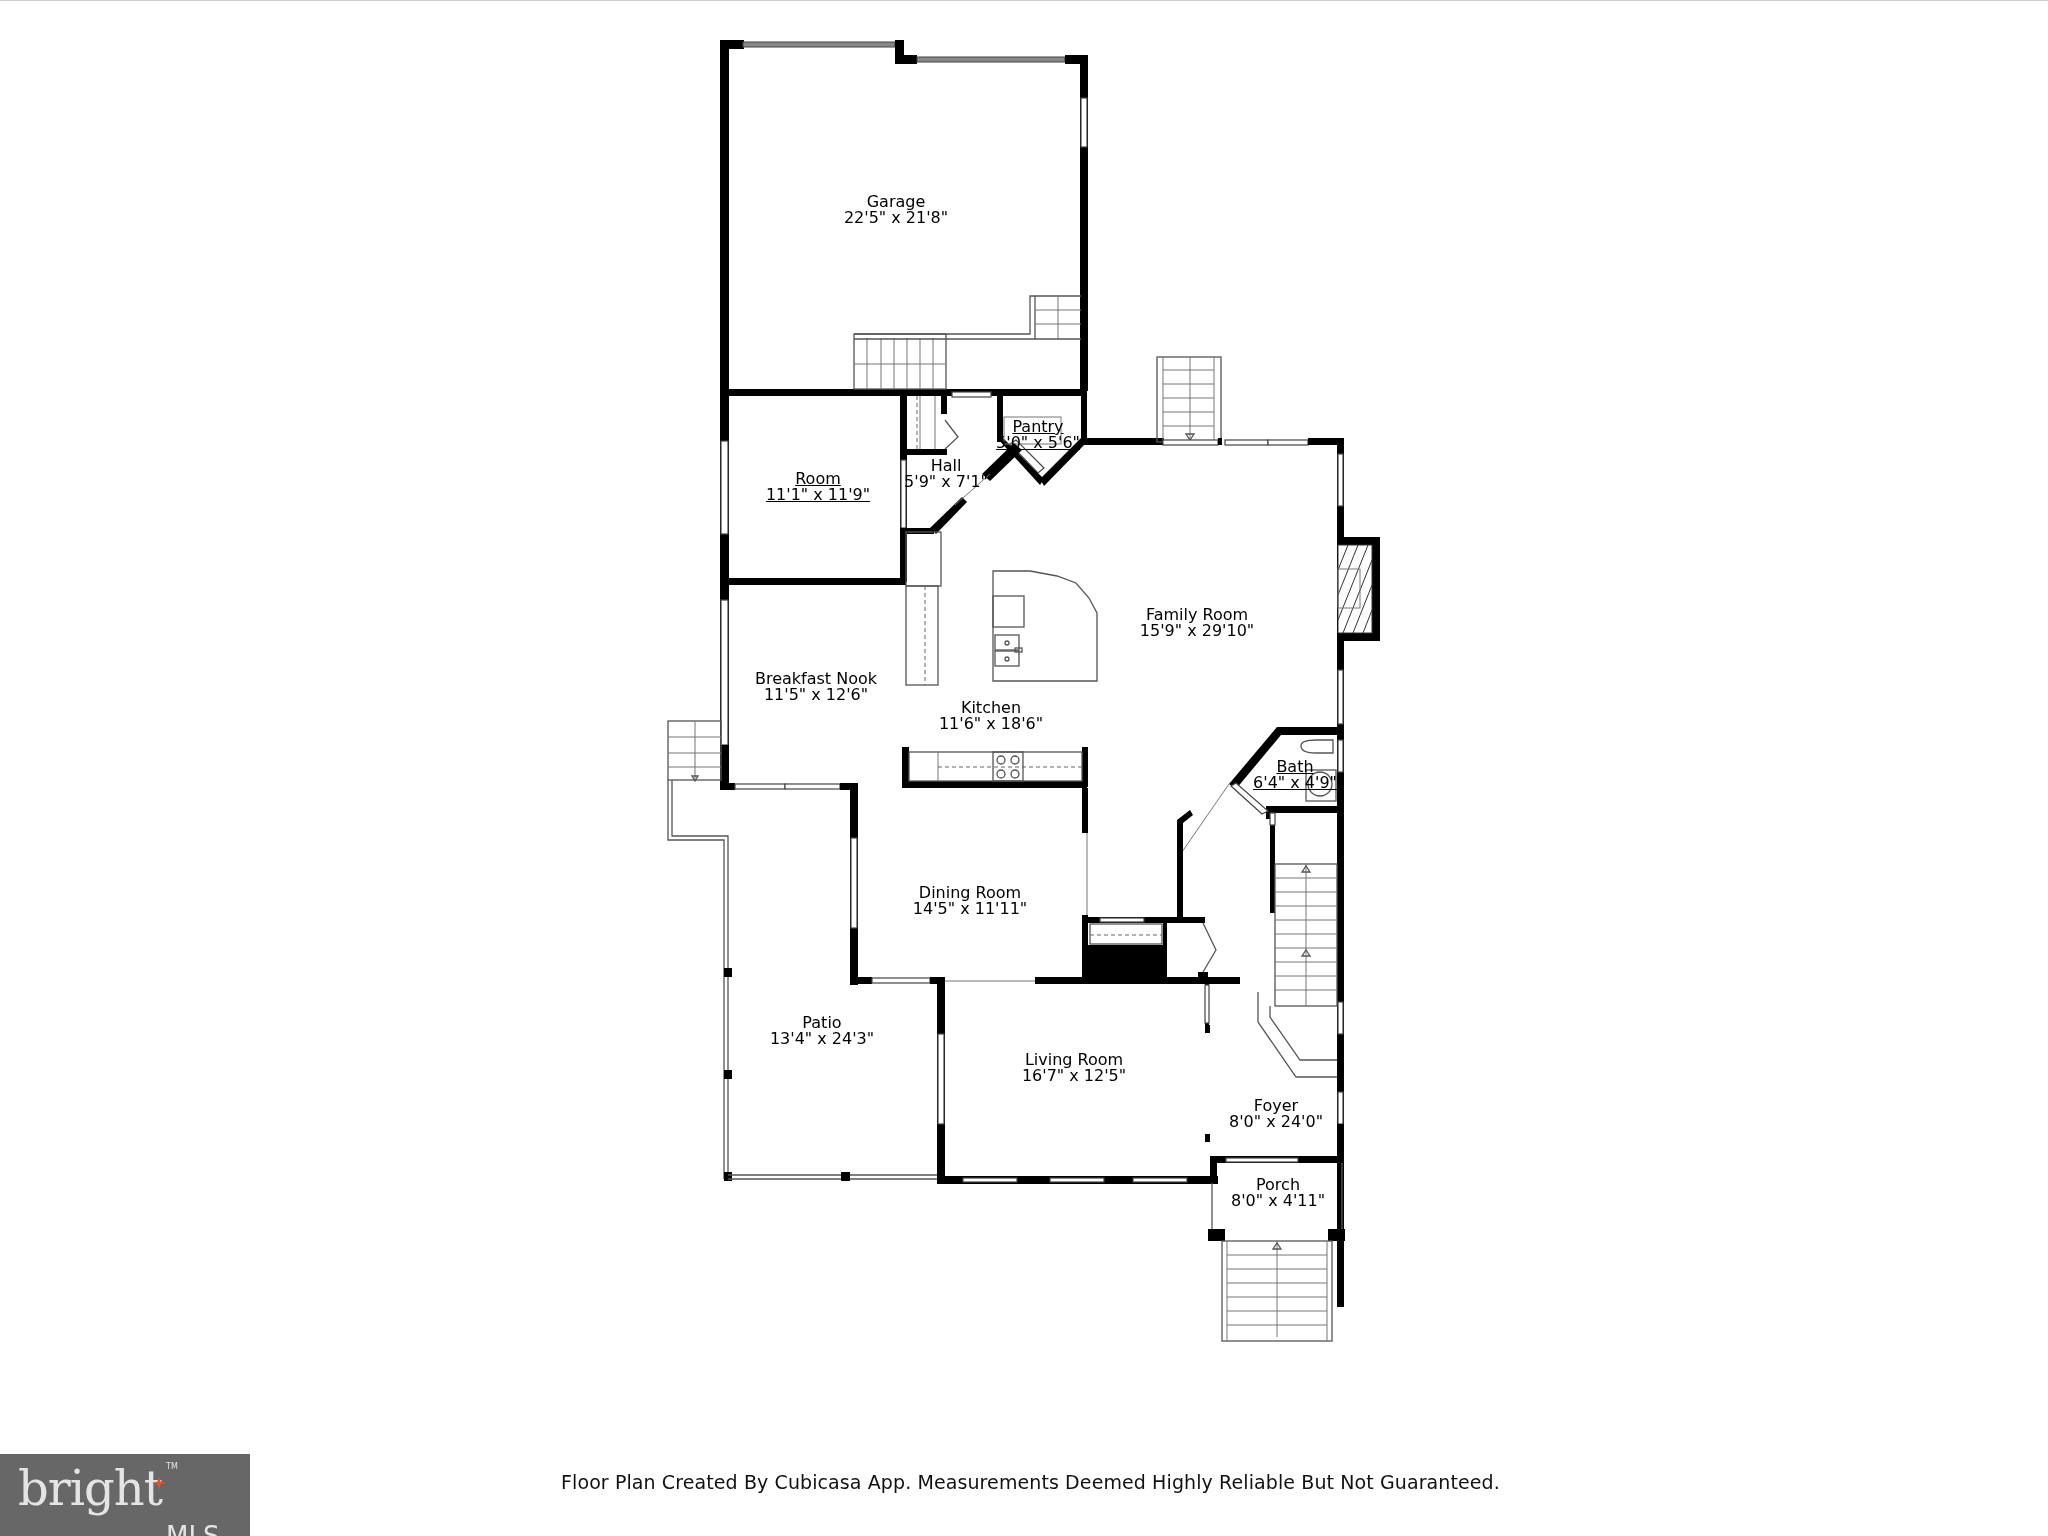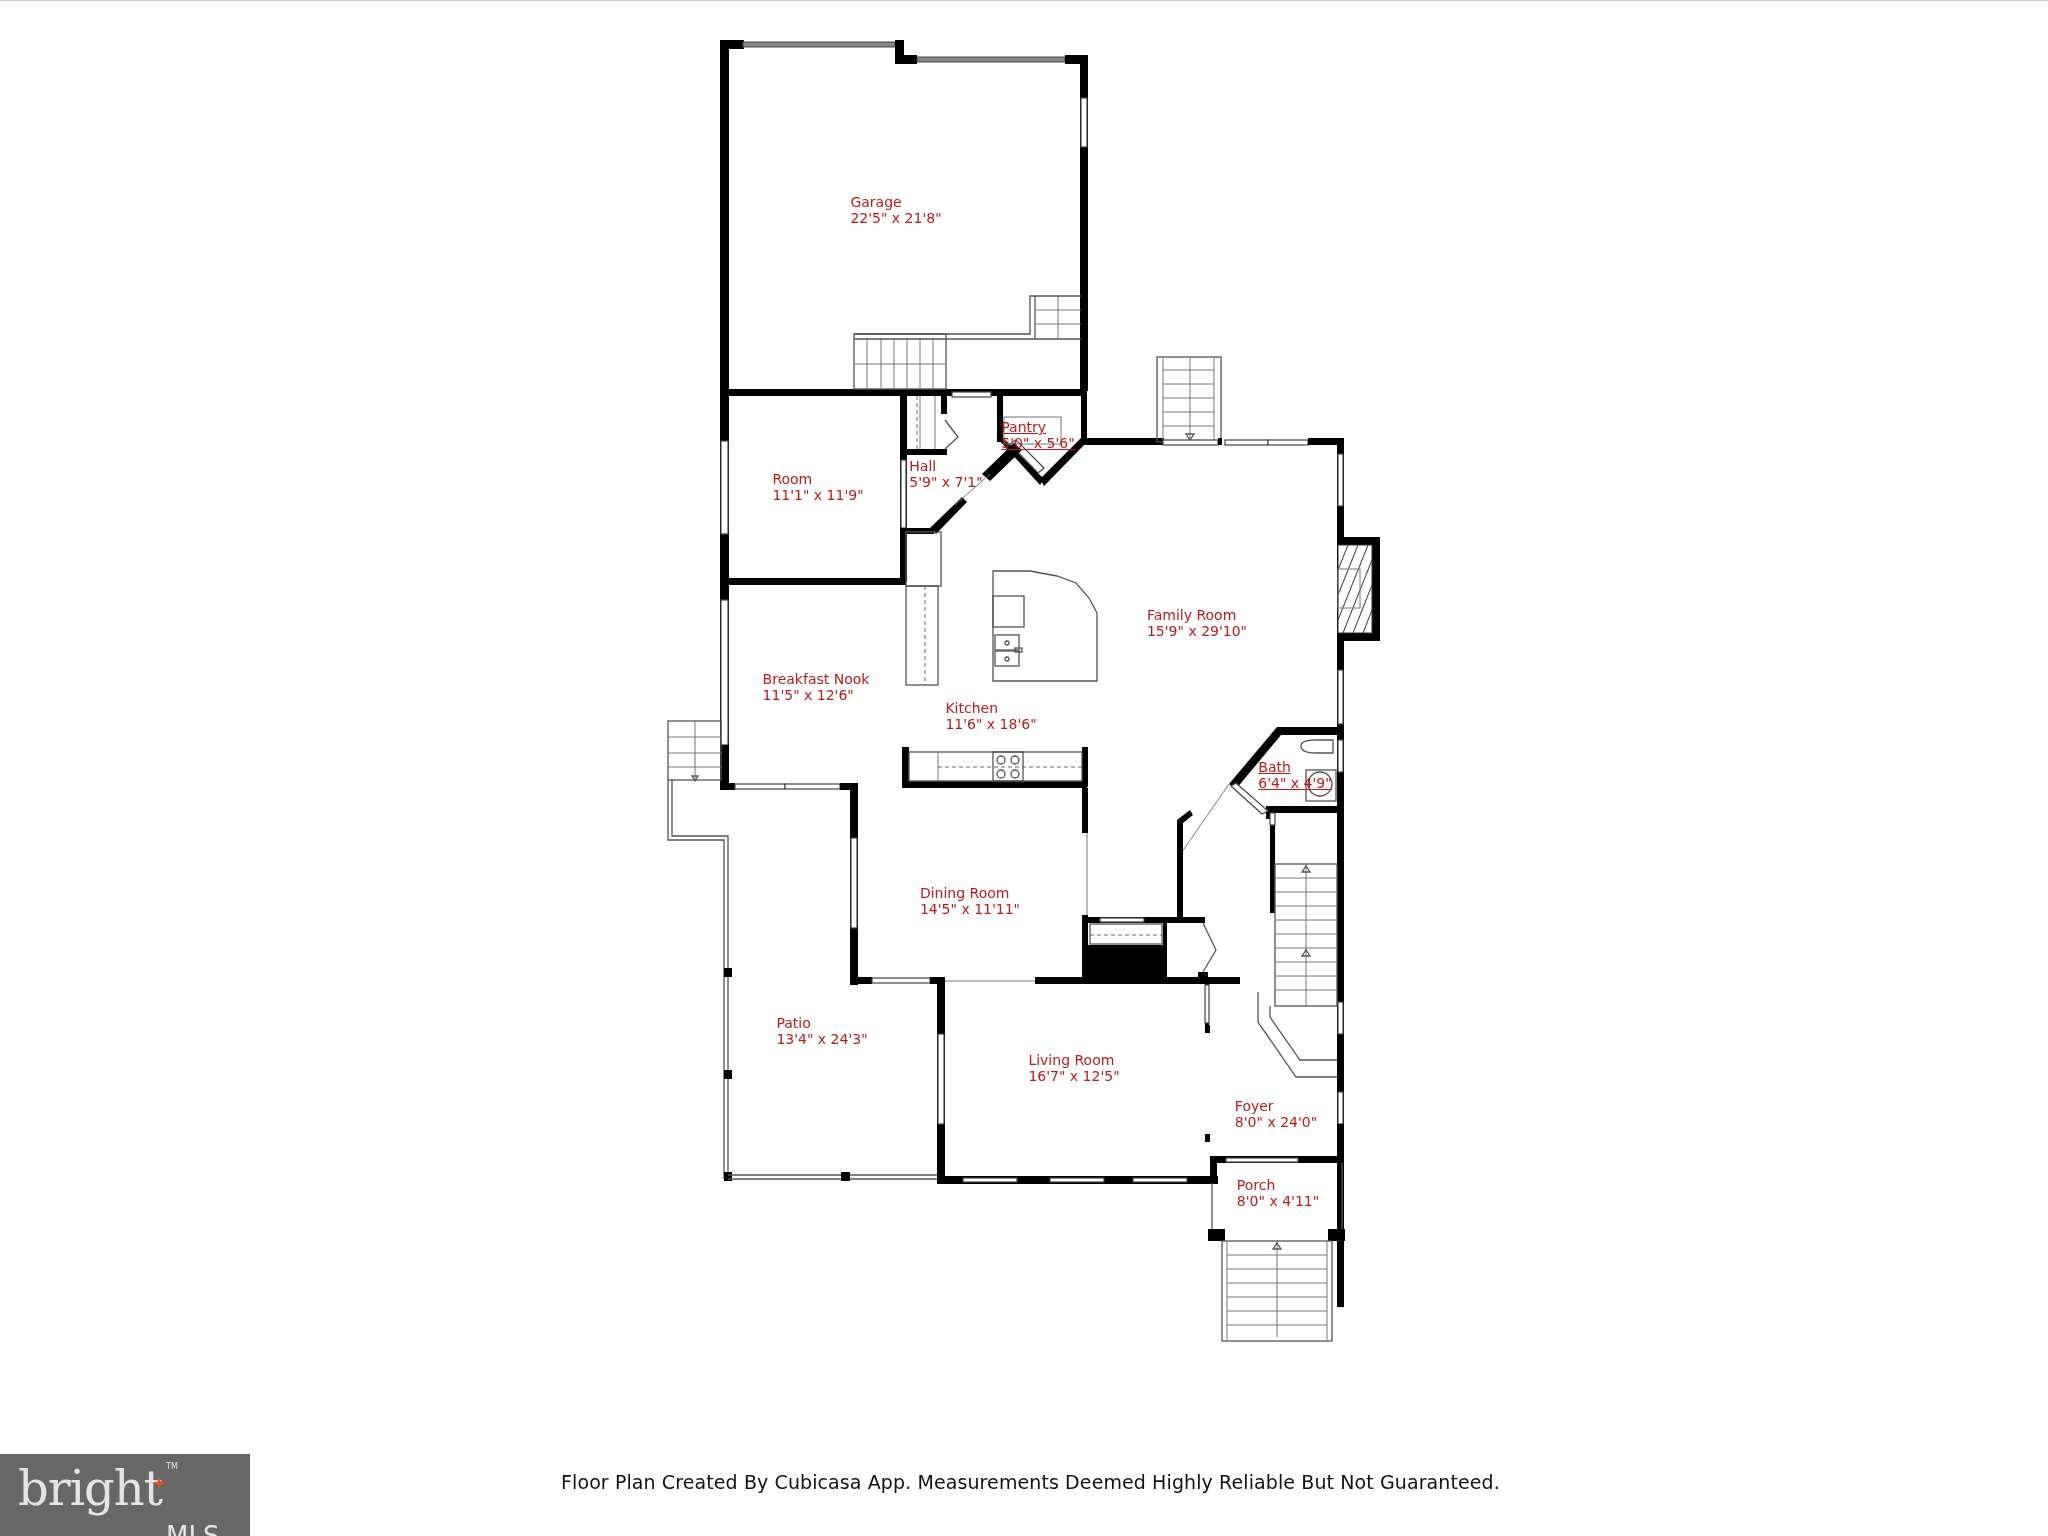--- a/index.html
+++ b/index.html
@@ -5,21 +5,21 @@
   html, body { margin: 0; padding: 0; background: #ffffff; }
   body { width: 2048px; height: 1536px; position: relative; overflow: hidden; font-family: "DejaVu Sans", sans-serif; }
   .top-border { position: absolute; left: 0; top: 0; width: 2048px; height: 1px; background: #cfcfcf; }
   #plan { position: absolute; left: 0; top: 0; }
   .wall { fill: #000; }
   .thin { fill: none; stroke: #555; stroke-width: 1.3; }
   .thin2 { fill: none; stroke: #777; stroke-width: 1; }
   .dash { fill: none; stroke: #666; stroke-width: 1; stroke-dasharray: 4 3; }
   .win { fill: #fff; stroke: #444; stroke-width: 1.2; }
   .wingray { fill: #888; stroke: #444; stroke-width: 1; }
-  .room-label { position: absolute; font-size: 14px; line-height: 16px; color: #b91c1c; transform: translate(-50%, -50%); white-space: nowrap; }
+  .room-label { position: absolute; text-align: center; font-size: 16px; line-height: 16px; color: #000000; transform: translate(-50%, -50%); white-space: nowrap; }
   .room-label span { display: block; }
   .footer-note { position: absolute; left: 561px; top: 1471px; font-size: 19px; color: #111; font-family: "DejaVu Sans", sans-serif; letter-spacing: 0.1px; }
   .logo { position: absolute; left: 0; top: 1454px; width: 250px; height: 86px; background: #676767; }
   .logo .bright { position: absolute; left: 18px; top: 6px; font-family: "DejaVu Serif", serif; font-size: 48px; color: #e4e4e4; letter-spacing: -1px; }
   .logo .mls { position: absolute; left: 166px; top: 28px; font-family: "DejaVu Sans", sans-serif; font-size: 26px; color: #e4e4e4; margin-top: 39px; }
   .logo .tm { position: absolute; left: 166px; top: 8px; font-size: 8px; color: #e4e4e4; }
   .logo .star { position: absolute; left: 152px; top: 22px; width: 14px; height: 14px; }
 </style>
 </head>
 <body>
@@ -265,21 +265,21 @@
 </svg>
 
 <div class="room-label" style="left:896px;top:210px;">
     <span>Garage</span>
     <span>22'5" x 21'8"</span>
   </div>
 <div class="room-label" style="left:1038px;top:435px;text-decoration:underline;">
     <span>Pantry</span>
     <span>5'0" x 5'6"</span>
   </div>
-<div class="room-label" style="left:818px;top:487px;">
+<div class="room-label" style="left:818px;top:487px;text-decoration:underline;">
     <span>Room</span>
     <span>11'1" x 11'9"</span>
   </div>
 <div class="room-label" style="left:946px;top:474px;">
     <span>Hall</span>
     <span>5'9" x 7'1"</span>
   </div>
 <div class="room-label" style="left:1197px;top:623px;">
     <span>Family Room</span>
     <span>15'9" x 29'10"</span>

